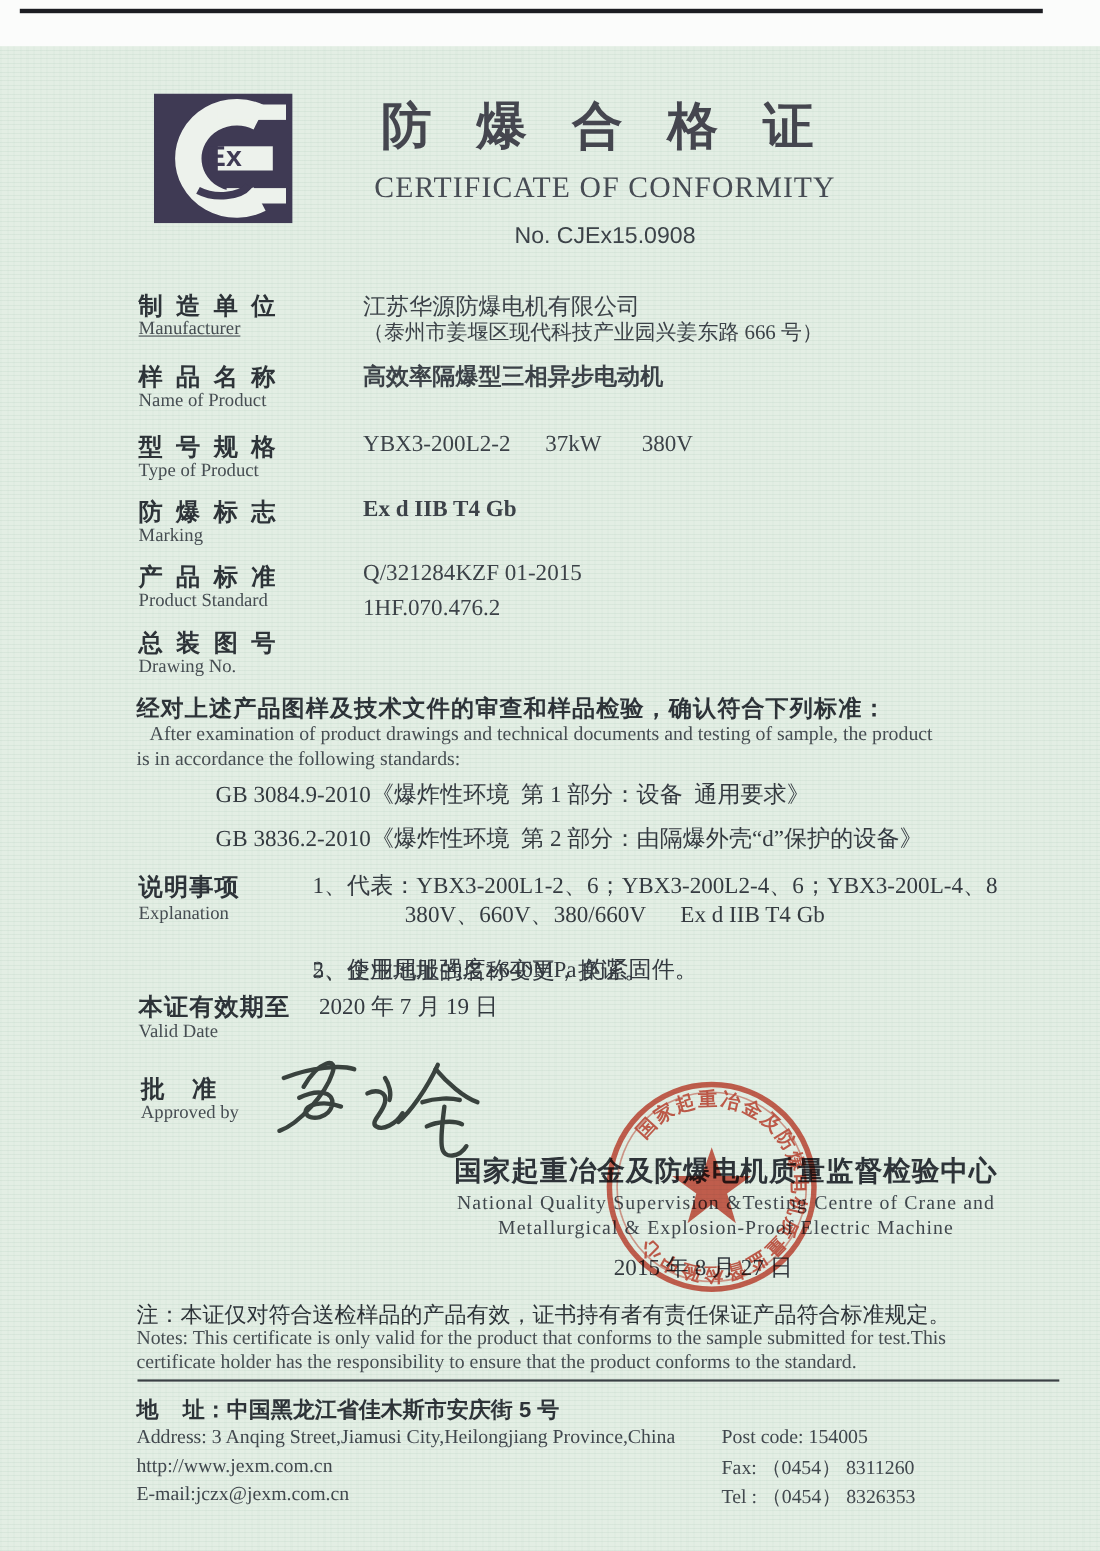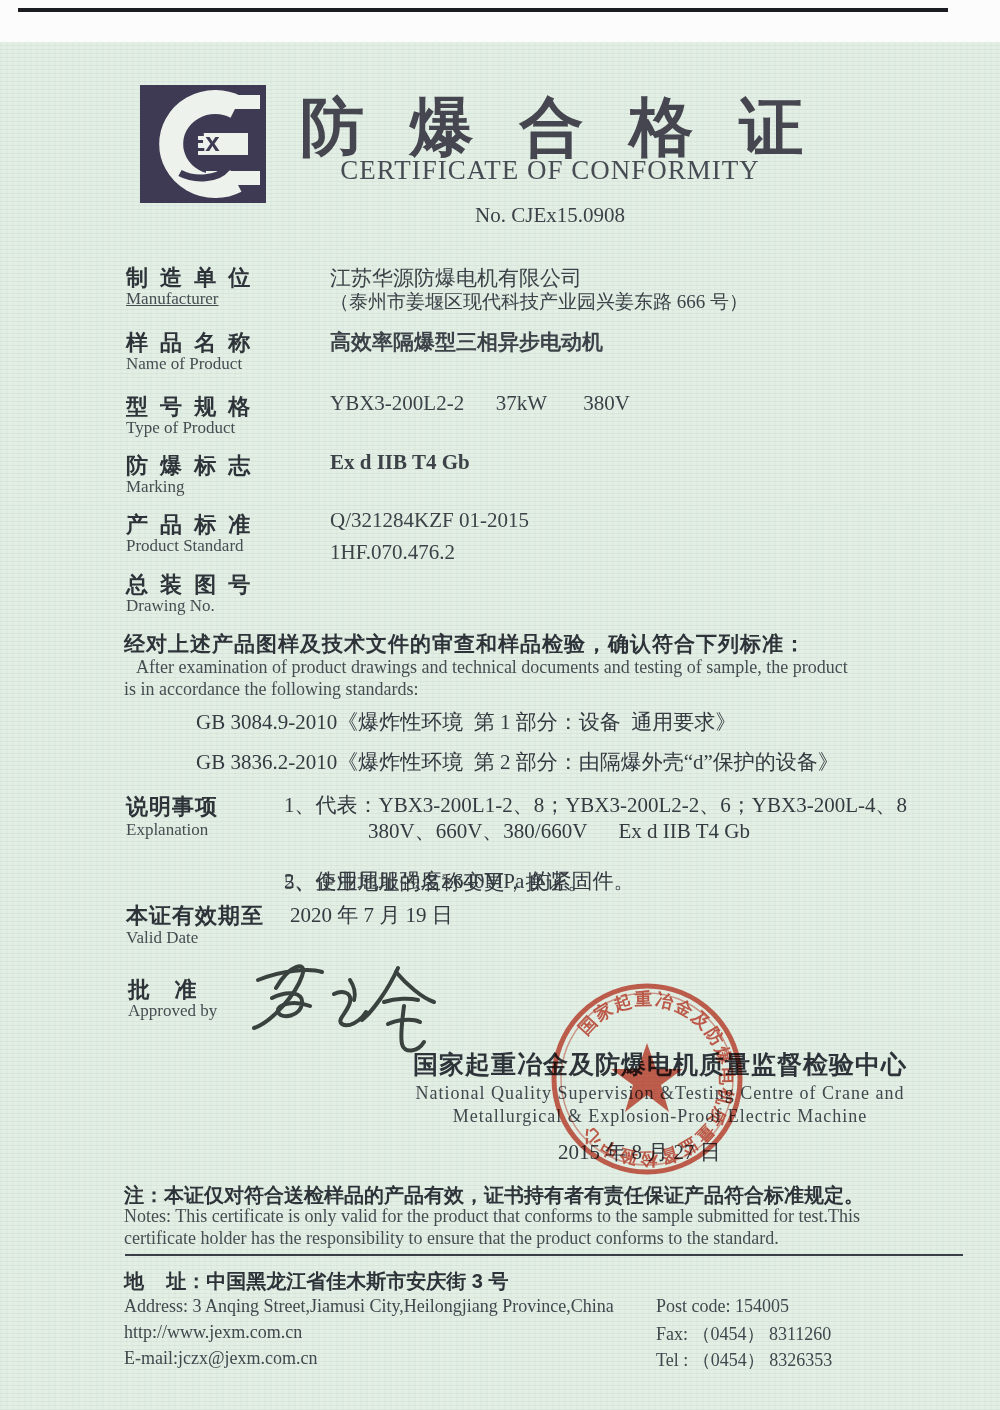--- a/index.html
+++ b/index.html
@@ -16,32 +16,32 @@
       repeating-linear-gradient(0deg, rgba(168,198,180,0.18) 0 1px, rgba(255,255,255,0) 1px 4px),
       repeating-linear-gradient(90deg, rgba(190,215,200,0.10) 0 2px, rgba(255,255,255,0) 2px 6px),
       #e3eee4;
   }
   .topmargin{position:absolute;left:0;top:0;width:1000px;height:42px;background:#fbfcfb;}
   .topline{position:absolute;left:18px;top:8px;width:930px;height:4px;background:#1c1d22;}
   .abs{position:absolute;}
   .zh-label{font-weight:bold;color:#2d3338;font-size:22px;letter-spacing:3px;white-space:pre;}
   .en-label{font-family:"Liberation Serif",serif;font-size:17px;color:#464d52;white-space:pre;}
   .value{font-family:"Liberation Serif",serif;font-size:21px;color:#3c4248;white-space:pre;}
-  .title-zh{font-weight:bold;font-size:64px;color:#45464f;letter-spacing:14px;white-space:pre;}
+  .title-zh{font-weight:bold;font-size:46px;color:#45464f;letter-spacing:14px;white-space:pre;}
   .title-en{font-family:"Liberation Serif",serif;font-size:27px;color:#474c54;letter-spacing:1px;}
-  .cert-no{font-family:Liberation Serif, serif;font-size:21px;color:#3c4248;}
+  .cert-no{font-family:Liberation Sans, sans-serif;font-size:21px;color:#3c4248;}
   .para-zh{font-weight:bold;font-size:21px;color:#2d3338;letter-spacing:1px;white-space:pre;}
   .para-en{font-family:"Liberation Serif",serif;font-size:18px;color:#464d52;white-space:pre;}
   .std{font-family:"Liberation Serif",serif;font-size:21px;color:#343a40;white-space:pre;}
   .center{text-align:center;}
   .authority-zh{font-weight:bold;font-size:25px;color:#2d3338;letter-spacing:1px;}
   .authority-en{font-family:"Liberation Serif",serif;font-size:18px;color:#40474d;letter-spacing:1px;}
   .hr{position:absolute;left:125px;top:1254px;width:838px;height:2px;background:#3a4045;}
   .stamp{mix-blend-mode:multiply;opacity:0.88;}
-  .note-zh{font-weight:bold;font-size:20px;color:#2d3338;white-space:pre;}
+  .note-zh{font-weight:normal;font-size:20px;color:#2d3338;white-space:pre;}
   .footer-zh{font-weight:bold;font-size:20px;color:#2d3338;white-space:pre;}
   .footer-en{font-family:"Liberation Serif",serif;font-size:18px;color:#40474d;white-space:pre;}
 </style>
 </head>
 <body>
 
 <div class="paper"></div>
 <div class="topmargin"></div>
 <div class="topline"></div>
 
@@ -106,21 +106,21 @@
   <div class="abs para-en" style="left:136px;top:657px;">After examination of product drawings and technical documents and testing of sample, the product</div>
   <div class="abs para-en" style="left:124px;top:679px;">is in accordance the following standards:</div>
 </div>
 
 <div class="abs std" style="left:196px;top:708px;">GB 3084.9-2010《爆炸性环境  第 1 部分：设备  通用要求》</div>
 <div class="abs std" style="left:196px;top:748px;">GB 3836.2-2010《爆炸性环境  第 2 部分：由隔爆外壳“d”保护的设备》</div>
 
 <div>
   <div class="abs zh-label" style="left:126px;top:792px;letter-spacing:1px;">说明事项</div>
   <div class="abs en-label" style="left:126px;top:820px;">Explanation</div>
-  <div class="abs std" style="left:284px;top:791px;">1、代表：YBX3-200L1-2、8；YBX3-200L2-2、6；YBX3-200L-4、8</div>
+  <div class="abs std" style="left:284px;top:791px;">1、代表：YBX3-200L1-2、6；YBX3-200L2-4、6；YBX3-200L-4、8</div>
   <div class="abs std" style="left:368px;top:817px;">380V、660V、380/660V      Ex d IIB T4 Gb</div>
   <div class="abs std" style="left:284px;top:843px;margin-top:24px;">2、使用屈服强度≥640MPa 的紧固件。</div>
   <div class="abs std" style="left:284px;top:868px;">5、企业地址的名称变更，换证。</div>
 </div>
 
 <div>
   <div class="abs zh-label" style="left:126px;top:901px;letter-spacing:1px;">本证有效期至</div>
   <div class="abs en-label" style="left:126px;top:928px;">Valid Date</div>
   <div class="abs std" style="left:290px;top:901px;">2020 年 7 月 19 日</div>
 </div>
@@ -169,20 +169,20 @@
 
 <div>
   <div class="abs note-zh" style="left:124px;top:1182px;">注：本证仅对符合送检样品的产品有效，证书持有者有责任保证产品符合标准规定。</div>
   <div class="abs para-en" style="left:124px;top:1206px;">Notes: This certificate is only valid for the product that conforms to the sample submitted for test.This</div>
   <div class="abs para-en" style="left:124px;top:1228px;">certificate holder has the responsibility to ensure that the product conforms to the standard.</div>
 </div>
 
 <div class="hr"></div>
 
 <div>
-  <div class="abs footer-zh" style="left:124px;top:1268px;">地    址：中国黑龙江省佳木斯市安庆街 3 号</div>
+  <div class="abs footer-zh" style="left:124px;top:1268px;">地    址：中国黑龙江省佳木斯市安庆街 5 号</div>
   <div class="abs footer-en" style="left:124px;top:1296px;">Address: 3 Anqing Street,Jiamusi City,Heilongjiang Province,China</div>
   <div class="abs footer-en" style="left:124px;top:1322px;">http://www.jexm.com.cn</div>
   <div class="abs footer-en" style="left:124px;top:1348px;">E-mail:jczx@jexm.com.cn</div>
   <div class="abs footer-en" style="left:656px;top:1296px;">Post code: 154005</div>
   <div class="abs footer-en" style="left:656px;top:1322px;">Fax: （0454） 8311260</div>
   <div class="abs footer-en" style="left:656px;top:1348px;">Tel : （0454） 8326353</div>
 </div>
 
 </body></html>

